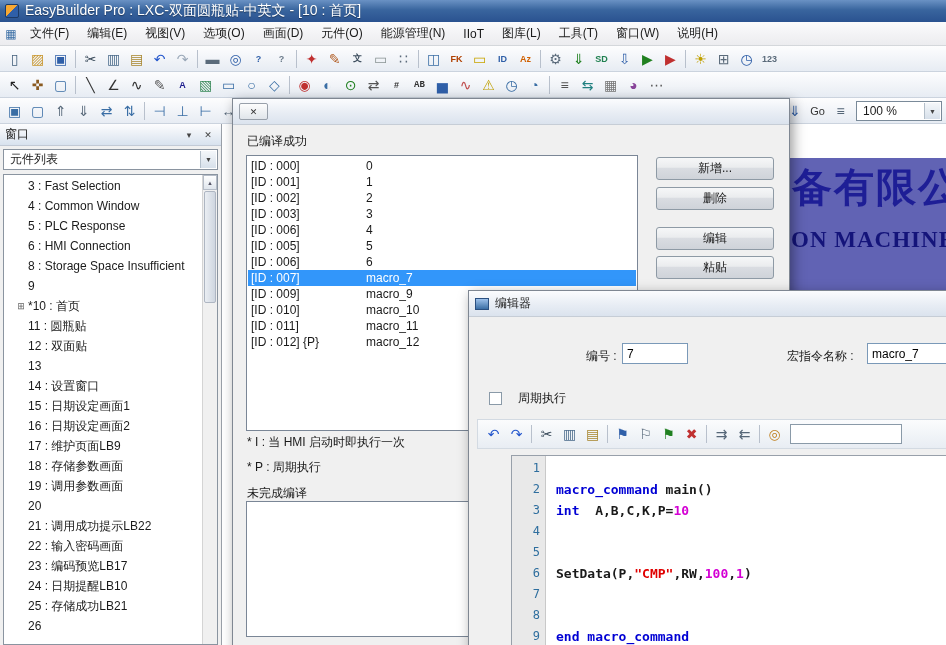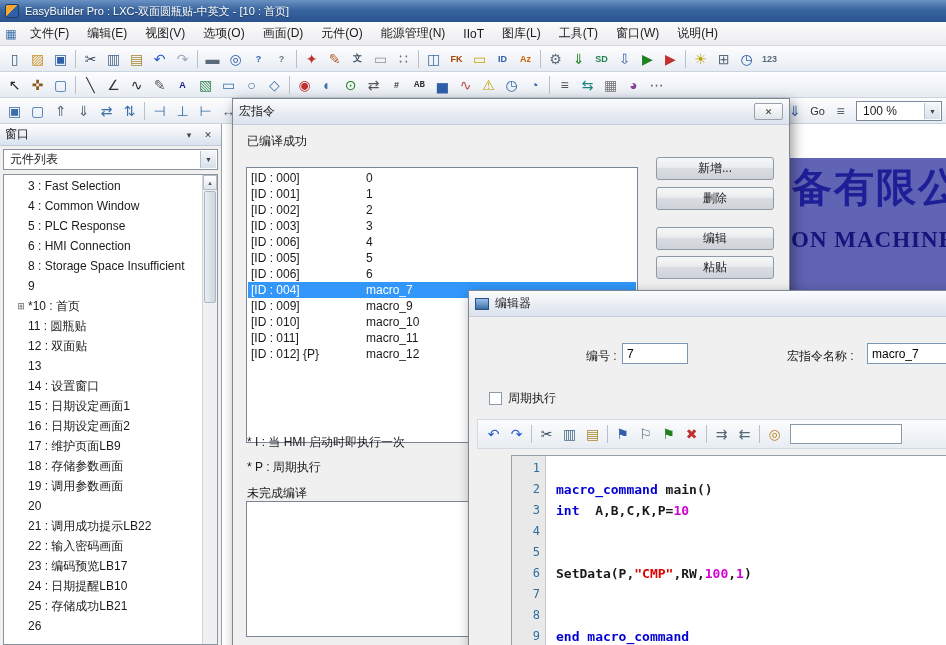--- a/index.html
+++ b/index.html
@@ -5,21 +5,21 @@
   * { box-sizing: border-box; margin: 0; padding: 0; }
   html,body { width:946px; height:645px; overflow:hidden; }
   body { font-family:"Liberation Sans",sans-serif; font-size:12px; color:#1a1a1a; background:#fff; position:relative; }
 
   
   .titlebar { position:absolute; top:0; left:0; right:0; height:22px;
     background:linear-gradient(#6a92c4,#39659e 45%,#2a5290); color:#fff;
     display:flex; align-items:center; gap:6px; padding-left:5px; }
   .app-icon { width:14px; height:14px; border-radius:2px;
     background:linear-gradient(135deg,#f7a832 0 50%,#2f5fa8 50% 100%); border:1px solid #1c3a66; }
-  .title-text { font-size:11px; text-shadow:0 1px 1px rgba(0,0,0,.4); white-space:nowrap; }
+  .title-text { font-size:14px; text-shadow:0 1px 1px rgba(0,0,0,.4); white-space:nowrap; }
 
   .menubar { position:absolute; top:22px; left:0; right:0; height:24px;
     background:linear-gradient(#fbfbfc,#ececef); border-bottom:1px solid #d4d7db;
     display:flex; align-items:center; padding-left:3px; }
   .child-icon { width:16px; height:16px; display:flex; align-items:center; justify-content:center;
     color:#3a6ea5; font-size:12px; margin-right:2px; }
   .menu-item { padding:4px 9px; white-space:nowrap; }
 
   .toolbar { position:absolute; left:0; right:0; height:26px;
     background:linear-gradient(#fdfdfe,#e7ecf3); border-bottom:1px solid #cbd3de;
@@ -76,21 +76,21 @@
     border-bottom:1px solid #c6cdd6; display:flex; align-items:center; gap:6px; padding:0 6px; }
   .dlg-icon { width:14px; height:12px; background:linear-gradient(#9cc0ea,#3a6ea5);
     border:1px solid #2a4f80; }
   .dlg-title { flex:1; color:#222; }
   .dlg-close { width:29px; height:17px; border:1px solid #98a0aa; border-radius:2px;
     background:linear-gradient(#fdfdfd,#e0e5ea); display:flex; align-items:center;
     justify-content:center; font-size:9px; color:#333; }
 
   #macro-dialog { left:232px; top:98px; width:558px; height:570px; }
   .lbl-compiled { position:absolute; left:14px; top:34px; }
-  .macro-list { position:absolute; left:13px; top:68px; width:392px; height:276px;
+  .macro-list { position:absolute; left:13px; top:56px; width:392px; height:276px;
     background:#fff; border:1px solid #7a8696; overflow:hidden; padding-top:2px; }
   .macro-row { height:16px; line-height:16px; display:flex; white-space:pre; padding-left:4px; }
   .macro-row .mid { width:115px; flex:0 0 115px; }
   .macro-row.selected { background:#3296fa; color:#fff; margin:0 1px; padding-left:3px; }
   .btn-col { position:absolute; left:423px; top:58px; width:118px; display:flex; flex-direction:column; }
   .dlg-btn { height:23px; border:1px solid #8e9aa5; border-radius:3px;
     background:linear-gradient(#f6f7f8,#eaecee 45%,#dadde2 46%,#cfd3d9);
     display:flex; align-items:center; justify-content:center; }
   .btn-col .dlg-btn:nth-child(2){ margin-top:7px; }
   .btn-col .dlg-btn:nth-child(3){ margin-top:17px; }
@@ -101,21 +101,21 @@
   .lbl-incomplete { position:absolute; left:14px; top:386px; }
   .incomplete-list { position:absolute; left:13px; top:402px; width:392px; height:136px;
     background:#fff; border:1px solid #7a8696; }
 
   #editor-dialog { left:468px; top:290px; width:520px; height:380px; }
   .fld-label { position:absolute; top:57px; }
   .lbl-id { left:117px; } .lbl-name { left:318px; }
   .fld-input { position:absolute; top:52px; height:21px; background:#fff;
     border:1px solid #7a99b8; padding:0 4px; font:12px "Liberation Sans",sans-serif; }
   .inp-id { left:153px; width:66px; } .inp-name { left:398px; width:118px; }
-  .chk-row { position:absolute; left:20px; top:99px; display:flex; align-items:center; gap:6px; }
+  .chk-row { position:absolute; left:20px; top:99px; display:flex; align-items:center; gap:16px; }
   .checkbox { width:13px; height:13px; background:#fff; border:1px solid #8a9aa8; }
   .ed-toolbar { position:absolute; left:8px; top:128px; right:8px; height:30px;
     display:flex; align-items:center; gap:1px; padding:0 4px;
     background:linear-gradient(#fbfcfd,#e8edf3); border:1px solid #d3dae2; }
   .ed-search { width:112px; height:20px; background:#fff; border:1px solid #8a9aa8;
     margin-left:3px; font:12px "Liberation Sans",sans-serif; padding:0 4px; }
   .code-area { position:absolute; left:42px; top:164px; width:478px; height:216px;
     background:#fff; border:1px solid #98a0aa; display:flex; overflow:hidden; }
   .gutter { width:34px; flex:0 0 34px; background:#e9e9e9; border-right:1px solid #c9c9c9;
     text-align:right; padding:2px 5px 0 0; color:#2e6e9e;
@@ -357,33 +357,32 @@
       </div>
     <div class="wl-scroll">
       <div class="scroll-up">▲</div>
       <div class="scroll-thumb"></div>
     </div>
   </div>
 </div>
 
 <div class="dialog" id="macro-dialog">
   <div class="dlg-titlebar">
-    <span class="dlg-title">宏指令</span>
     <span class="dlg-close">✕</span>
   </div>
   <div class="lbl-compiled">已编译成功</div>
   <div class="macro-list" id="macro-list">
       <div class="macro-row"><span class="mid">[ID : 000]</span><span class="mname">0</span></div>
       <div class="macro-row"><span class="mid">[ID : 001]</span><span class="mname">1</span></div>
       <div class="macro-row"><span class="mid">[ID : 002]</span><span class="mname">2</span></div>
       <div class="macro-row"><span class="mid">[ID : 003]</span><span class="mname">3</span></div>
       <div class="macro-row"><span class="mid">[ID : 006]</span><span class="mname">4</span></div>
       <div class="macro-row"><span class="mid">[ID : 005]</span><span class="mname">5</span></div>
       <div class="macro-row"><span class="mid">[ID : 006]</span><span class="mname">6</span></div>
-      <div class="macro-row selected"><span class="mid">[ID : 004]</span><span class="mname">macro_7</span></div>
+      <div class="macro-row selected"><span class="mid">[ID : 007]</span><span class="mname">macro_7</span></div>
       <div class="macro-row"><span class="mid">[ID : 009]</span><span class="mname">macro_9</span></div>
       <div class="macro-row"><span class="mid">[ID : 010]</span><span class="mname">macro_10</span></div>
       <div class="macro-row"><span class="mid">[ID : 011]</span><span class="mname">macro_11</span></div>
       <div class="macro-row"><span class="mid">[ID : 012] {P}</span><span class="mname">macro_12</span></div>
     </div>
   <div class="btn-col" id="macro-buttons">
       <div class="dlg-btn">新增...</div>
       <div class="dlg-btn">删除</div>
       <div class="dlg-btn">编辑</div>
       <div class="dlg-btn">粘贴</div>

